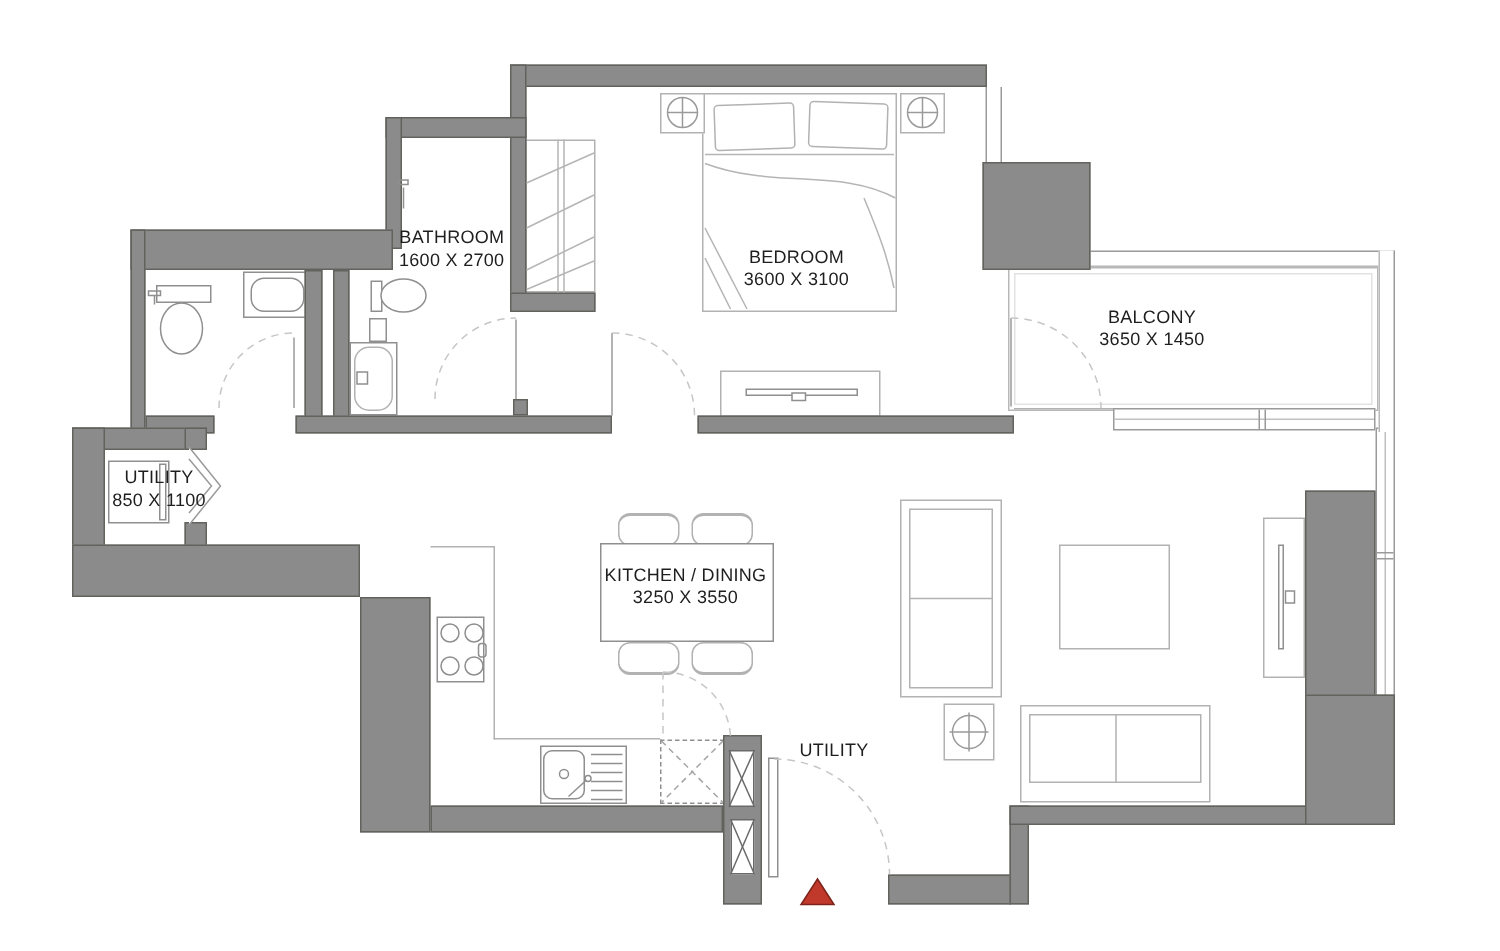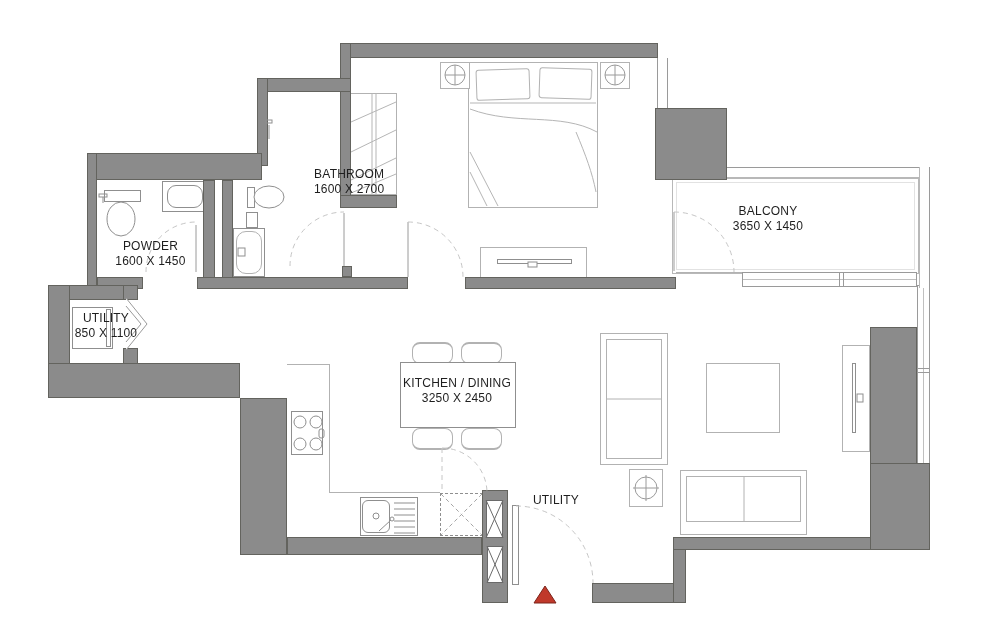--- a/index.html
+++ b/index.html
@@ -222,37 +222,37 @@
     </g>
 
     <g stroke="#9a9a9a" fill="#fff">
       <polyline points="126,298 147,324 126,350"></polyline>
       <polyline points="126,306 141,324 126,342"></polyline>
     </g>
 
     <polygon points="545,586 534,603 556,603" fill="#c0392b" stroke="#7c241b" stroke-width="1"></polygon>
   </svg>
 
-  <div class="label" style="left:266px;top:167px;text-align:center;margin-left:48px;">
+  <div class="label" style="left:266px;top:151px;text-align:right;">
     <span class="nm">BATHROOM</span>
     <span class="dm">1600 X 2700</span>
+  </div>
+  <div class="label" style="left:471px;top:164px;width:120px;">
+    <span class="nm">BEDROOM</span>
+    <span class="dm">3600 X 3100</span>
   </div>
   <div class="label" style="left:708px;top:204px;width:120px;">
     <span class="nm">BALCONY</span>
     <span class="dm">3650 X 1450</span>
   </div>
-  <div class="label" style="left:90px;top:239px;width:121px;">
-    <span class="nm">POWDER</span>
-    <span class="dm">1600 X 1450</span>
-  </div>
   <div class="label" style="left:46px;top:311px;width:120px;">
     <span class="nm">UTILITY</span>
     <span class="dm">850 X 1100</span>
   </div>
   <div class="label" style="left:387px;top:376px;width:140px;">
     <span class="nm">KITCHEN / DINING</span>
-    <span class="dm">3250 X 2450</span>
+    <span class="dm">3250 X 3550</span>
   </div>
   <div class="label" style="left:500px;top:493px;width:112px;">
     <span>UTILITY</span>
   </div>
 
 </div>
 
 </body></html>

